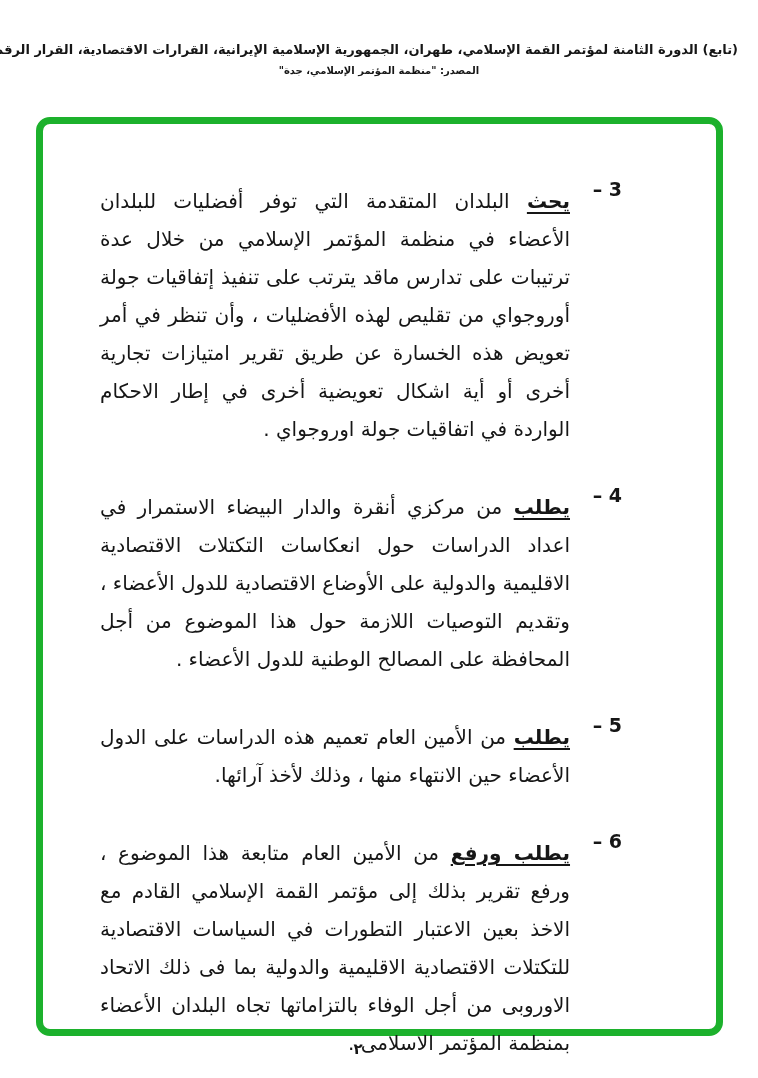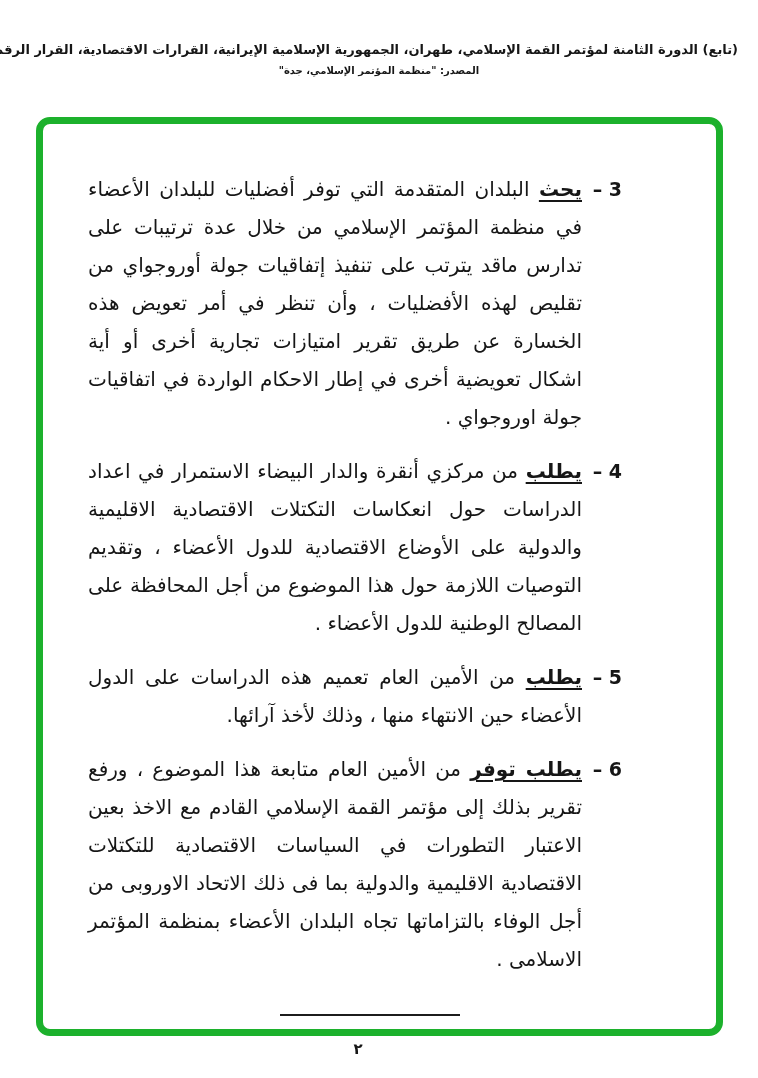--- a/index.html
+++ b/index.html
@@ -71,21 +71,21 @@
     padding-left: 8px;
     direction: ltr;
     unicode-bidi: isolate;
     text-align: right;
     white-space: nowrap;
     font-weight: bold;
     font-size: 19px;
   }
   .item p {
     flex: 1;
-    margin: 0;
+    margin: 12px;
     text-align: justify;
   }
   .lead {
     font-weight: bold;
     text-decoration: underline;
     text-underline-offset: 4px;
   }
   .divider {
     width: 180px;
     height: 2px;
@@ -127,21 +127,21 @@
     <p><span class="lead">يطلب</span><span class="rest"> من مركزي أنقرة والدار البيضاء الاستمرار في اعداد الدراسات حول انعكاسات التكتلات الاقتصادية الاقليمية والدولية على الأوضاع الاقتصادية للدول الأعضاء ، وتقديم التوصيات اللازمة حول هذا الموضوع من أجل المحافظة على المصالح الوطنية للدول الأعضاء .</span></p>
   </div>
 
   <div class="item">
     <span class="marker"><span class="dash">–</span> <span class="num">5</span></span>
     <p><span class="lead">يطلب</span><span class="rest"> من الأمين العام تعميم هذه الدراسات على الدول الأعضاء حين الانتهاء منها ، وذلك لأخذ آرائها.</span></p>
   </div>
 
   <div class="item">
     <span class="marker"><span class="dash">–</span> <span class="num">6</span></span>
-    <p><span class="lead">يطلب توفر</span><span class="rest"> من الأمين العام متابعة هذا الموضوع ، ورفع تقرير بذلك إلى مؤتمر القمة الإسلامي القادم مع الاخذ بعين الاعتبار التطورات في السياسات الاقتصادية للتكتلات الاقتصادية الاقليمية والدولية بما فى ذلك الاتحاد الاوروبى من أجل الوفاء بالتزاماتها تجاه البلدان الأعضاء بمنظمة المؤتمر الاسلامى .</span></p>
+    <p><span class="lead">يطلب ورفع</span><span class="rest"> من الأمين العام متابعة هذا الموضوع ، ورفع تقرير بذلك إلى مؤتمر القمة الإسلامي القادم مع الاخذ بعين الاعتبار التطورات في السياسات الاقتصادية للتكتلات الاقتصادية الاقليمية والدولية بما فى ذلك الاتحاد الاوروبى من أجل الوفاء بالتزاماتها تجاه البلدان الأعضاء بمنظمة المؤتمر الاسلامى .</span></p>
   </div>
 
   <div class="divider"></div>
 </div>
   </div>
 
   <div class="page-number">٢</div>
 
 </div>
 

